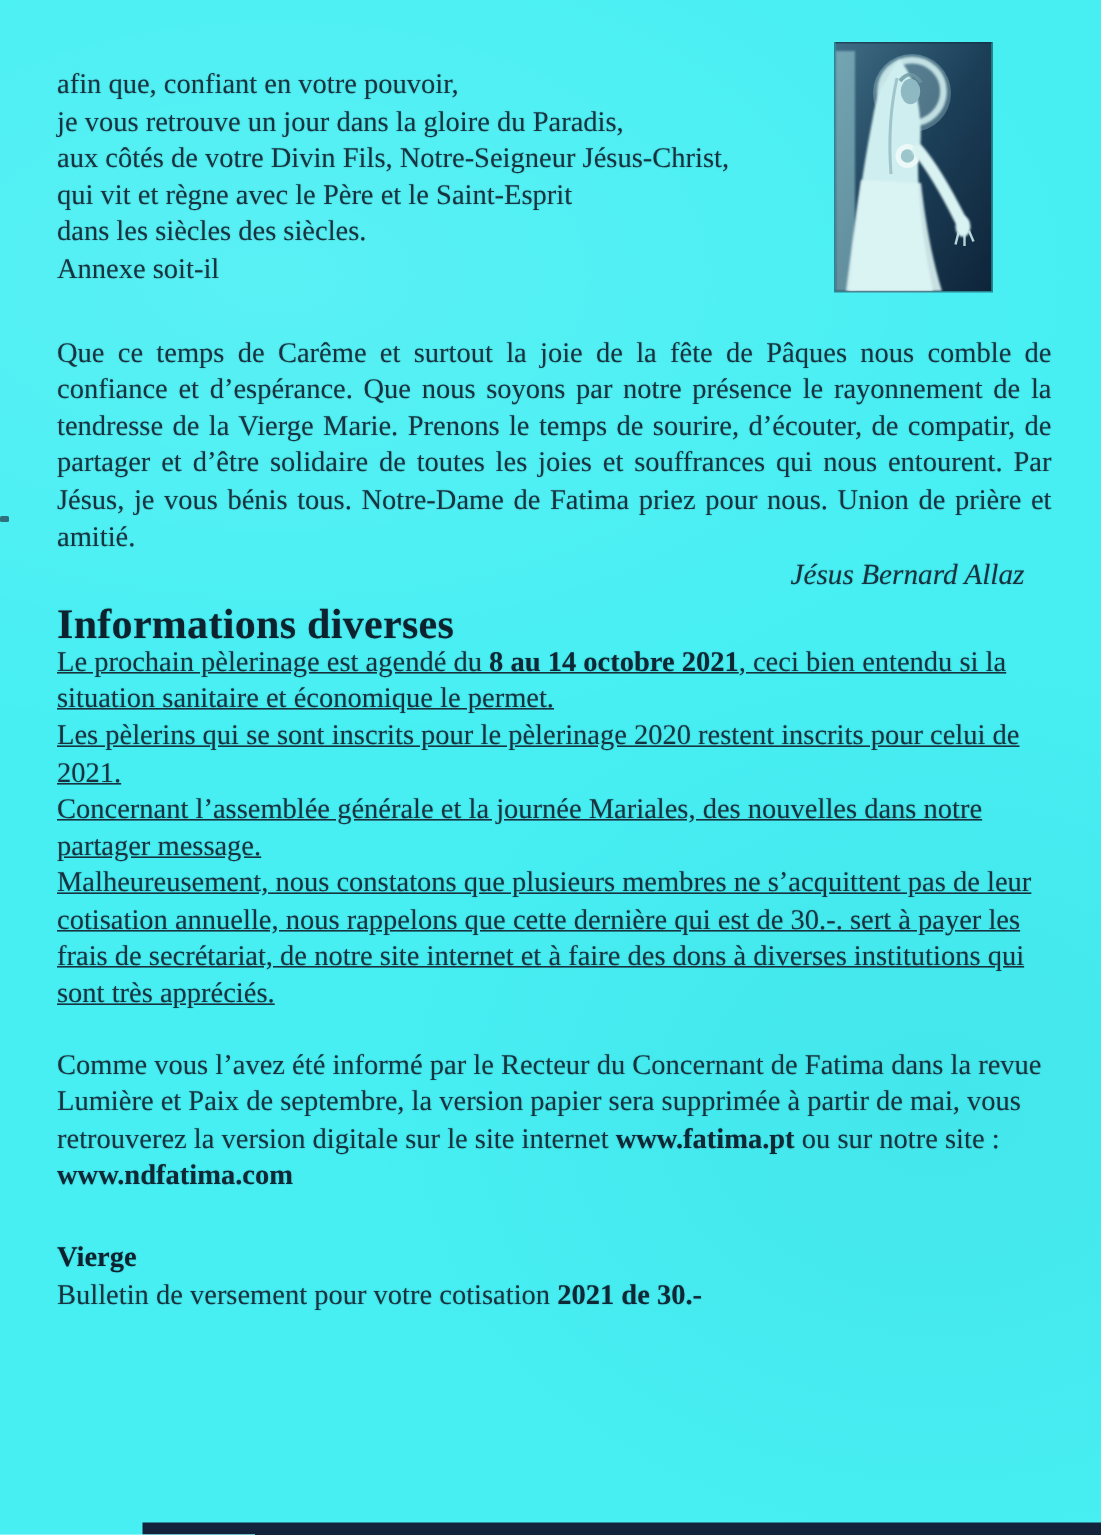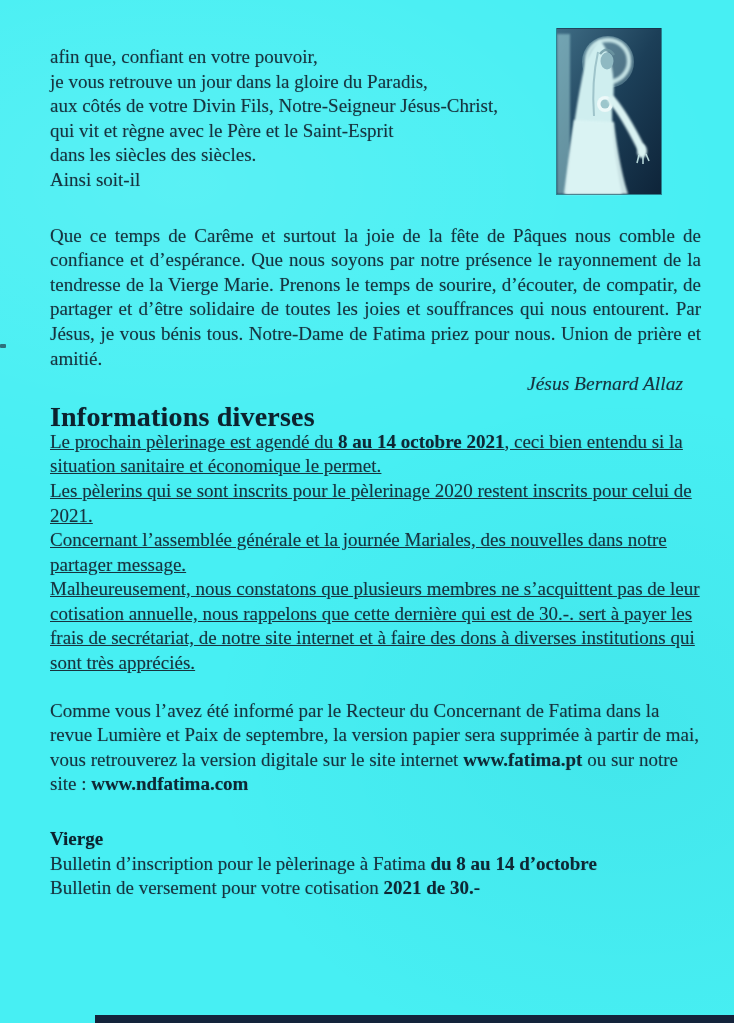--- a/index.html
+++ b/index.html
@@ -3,21 +3,21 @@
 <meta charset="utf-8">
 <style>
   html,body{margin:0;padding:0;}
   body{
     width:734px;height:1023px;overflow:hidden;position:relative;
     font-family:"Liberation Serif","DejaVu Serif",serif;
     color:#17333f;
   }
   .page{
     position:absolute;inset:0;box-sizing:border-box;
-    padding:0 33px 0 50px;
+    padding:0 33px 0 38px;
     background:
       radial-gradient(900px 520px at 25% 18%, rgba(255,255,255,0.10), rgba(255,255,255,0) 60%),
       radial-gradient(760px 620px at 85% 72%, rgba(0,90,110,0.06), rgba(0,90,110,0) 55%),
       #47eff3;
     font-size:19px;line-height:24.6px;
     text-shadow:0 0 1px rgba(16,48,60,0.38);
   }
   p{margin:0;}
   .b{font-weight:700;color:#0e2835;}
   .prayer{padding-top:45px;}
@@ -38,21 +38,21 @@
 <body>
 
 <div class="page">
 
   <div class="prayer">
     <div>afin que, confiant en votre pouvoir,</div>
     <div>je vous retrouve un jour dans la gloire du Paradis,</div>
     <div>aux côtés de votre Divin Fils, Notre-Seigneur Jésus-Christ,</div>
     <div>qui vit et règne avec le Père et le Saint-Esprit</div>
     <div>dans les siècles des siècles.</div>
-    <div>Ainsi soit-il</div>
+    <div>Annexe soit-il</div>
   </div>
 
   <figure class="mary">
     <svg width="106" height="168" viewBox="0 0 106 168" xmlns="http://www.w3.org/2000/svg">
       <defs>
         <linearGradient id="mg" x1="0" y1="0" x2="1" y2="1">
           <stop offset="0" stop-color="#3f6d85"></stop>
           <stop offset="0.5" stop-color="#1c3f58"></stop>
           <stop offset="1" stop-color="#0e2439"></stop>
         </linearGradient>
@@ -88,19 +88,18 @@
     <p><span>Le prochain pèlerinage est agendé du </span><span class="b">8 au 14 octobre 2021</span><span>, ceci bien entendu si la situation sanitaire et économique le permet.</span></p>
     <p>Les pèlerins qui se sont inscrits pour le pèlerinage 2020 restent inscrits pour celui de 2021.</p>
     <p>Concernant l’assemblée générale et la journée Mariales, des nouvelles dans notre partager message.</p>
     <p>Malheureusement, nous constatons que plusieurs membres ne s’acquittent pas de leur cotisation annuelle, nous rappelons que cette dernière qui est de 30.-. sert à payer les frais de secrétariat, de notre site internet et à faire des dons à diverses institutions qui sont très appréciés.</p>
   </div>
 
   <p class="revue"><span>Comme vous l’avez été informé par le Recteur du Concernant de Fatima dans la revue Lumière et Paix de septembre, la version papier sera supprimée à partir de mai, vous retrouverez la version digitale sur le site internet </span><span class="b">www.fatima.pt</span><span> ou sur notre site : </span><span class="b">www.ndfatima.com</span></p>
 
   <div class="annexe">
     <div class="annexe-head">Vierge</div>
-    <p><span>Bulletin d’inscription pour le pèlerinage à Fatima </span><span class="b">du 8 au 14 d’octobre</span></p>
     <p><span>Bulletin de versement pour votre cotisation </span><span class="b">2021 de 30.-</span></p>
   </div>
 
   <div class="edge-mark"></div>
   <div class="scan-bar"></div>
 </div>
 
 </body></html>

